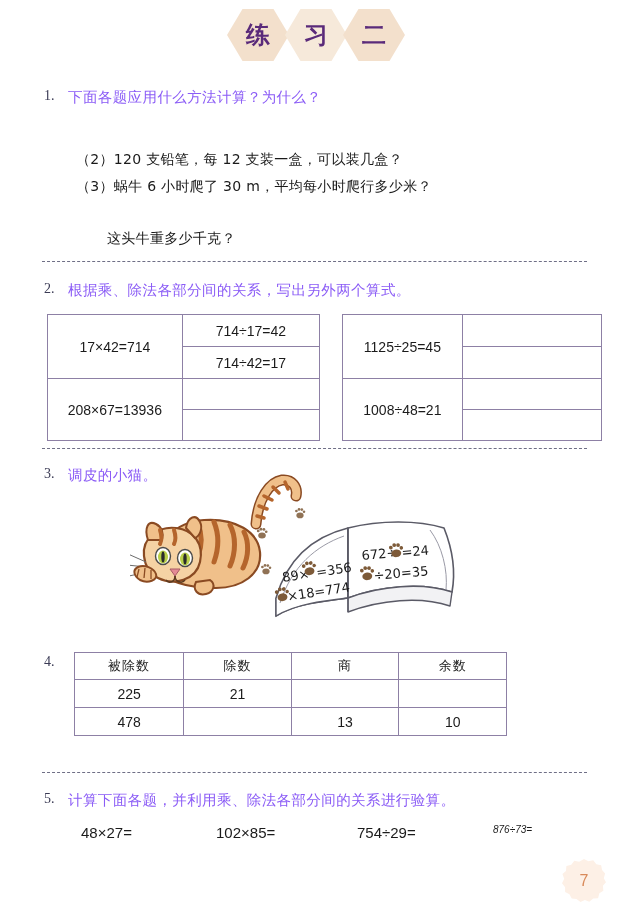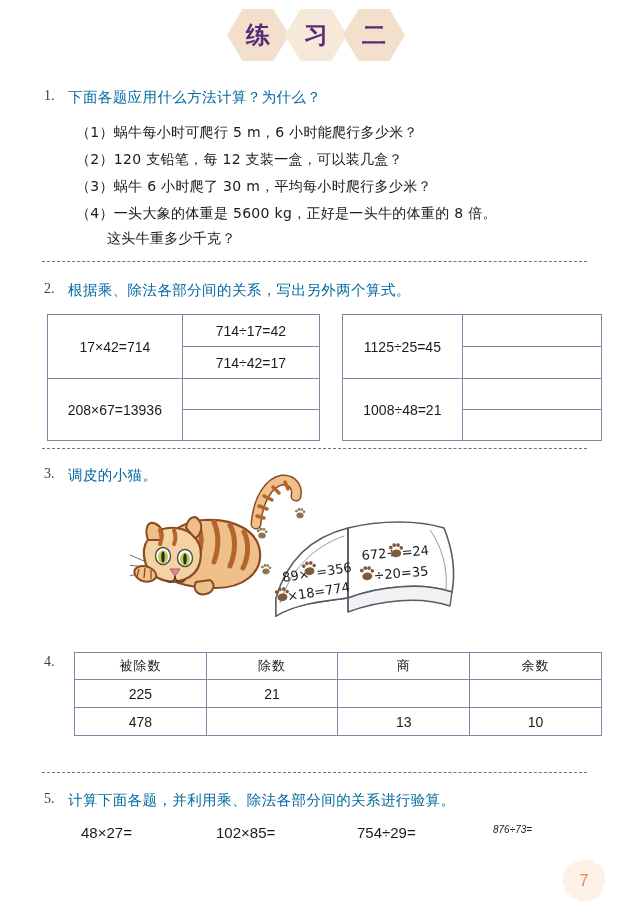--- a/index.html
+++ b/index.html
@@ -40,21 +40,21 @@
   }
 
   .qitem { position: absolute; display: flex; }
   .qnum {
     font-family: "Liberation Serif", serif;
     font-size: 14px; color: #3b3b55;
     width: 24px; flex: 0 0 24px; text-align: left;
   }
   .qtext {
     font-family: "DejaVu Sans", sans-serif;
-    font-size: 14.5px; color: #0369a1; letter-spacing: 0.4px;
+    font-size: 14.5px; color: #8b5cf6; letter-spacing: 0.4px;
     white-space: nowrap;
   }
   .sub {
     position: absolute;
     font-family: "DejaVu Sans", sans-serif;
     font-size: 14px; color: #1a1a1a; letter-spacing: 0.3px;
     white-space: nowrap;
   }
 
   
@@ -123,24 +123,22 @@
         <span>二</span>
       </div>
     </div>
   </div>
 
   <div class="qitem" style="left:44px; top:88px;">
     <div class="qnum">1.</div>
     <div class="qtext">下面各题应用什么方法计算？为什么？</div>
   </div>
 
-  <div class="sub" style="left:76px; top:124px;">（1）蜗牛每小时可爬行 5 m，6 小时能爬行多少米？</div>
   <div class="sub" style="left:76px; top:151px;">（2）120 支铅笔，每 12 支装一盒，可以装几盒？</div>
   <div class="sub" style="left:76px; top:178px;">（3）蜗牛 6 小时爬了 30 m，平均每小时爬行多少米？</div>
-  <div class="sub" style="left:76px; top:205px;">（4）一头大象的体重是 5600 kg，正好是一头牛的体重的 8 倍。</div>
   <div class="sub" style="left:107px; top:230px;">这头牛重多少千克？</div>
 
   <div class="dashed" style="top:261px;"></div>
 
   <div class="qitem" style="left:44px; top:281px;">
     <div class="qnum">2.</div>
     <div class="qtext">根据乘、除法各部分间的关系，写出另外两个算式。</div>
   </div>
 
   <table class="tbl" style="left:47px; top:314px; width:273px;">
@@ -327,21 +325,21 @@
             <path d="M15 98 L14 108"></path>
             <path d="M21 100 L21 109"></path>
         </g>
         <path d="M66 112 C62 120, 68 126, 76 124 C84 122, 86 114, 80 110 Z" fill="#f0c08a" stroke="#8a4a22" stroke-width="2"></path>
       </g>
     </svg>
   </div>
 
   <div class="qnum" style="position:absolute; left:44px; top:654px;">4.</div>
 
-  <table class="tbl tbl4" style="left:74px; top:652px; width:528px;">
+  <table class="tbl tbl4" style="left:74px; top:652px; width:433px;">
     <tbody>
         <tr>
       <td class="hd" style="width:132px; height:27px;">被除数</td>
       <td class="hd" style="width:132px;margin-left:15px;">除数</td>
       <td class="hd" style="width:132px;">商</td>
       <td class="hd" style="width:132px;">余数</td>
     </tr>
     <tr>
       <td style="height:28px;">225</td>
       <td>21</td>

